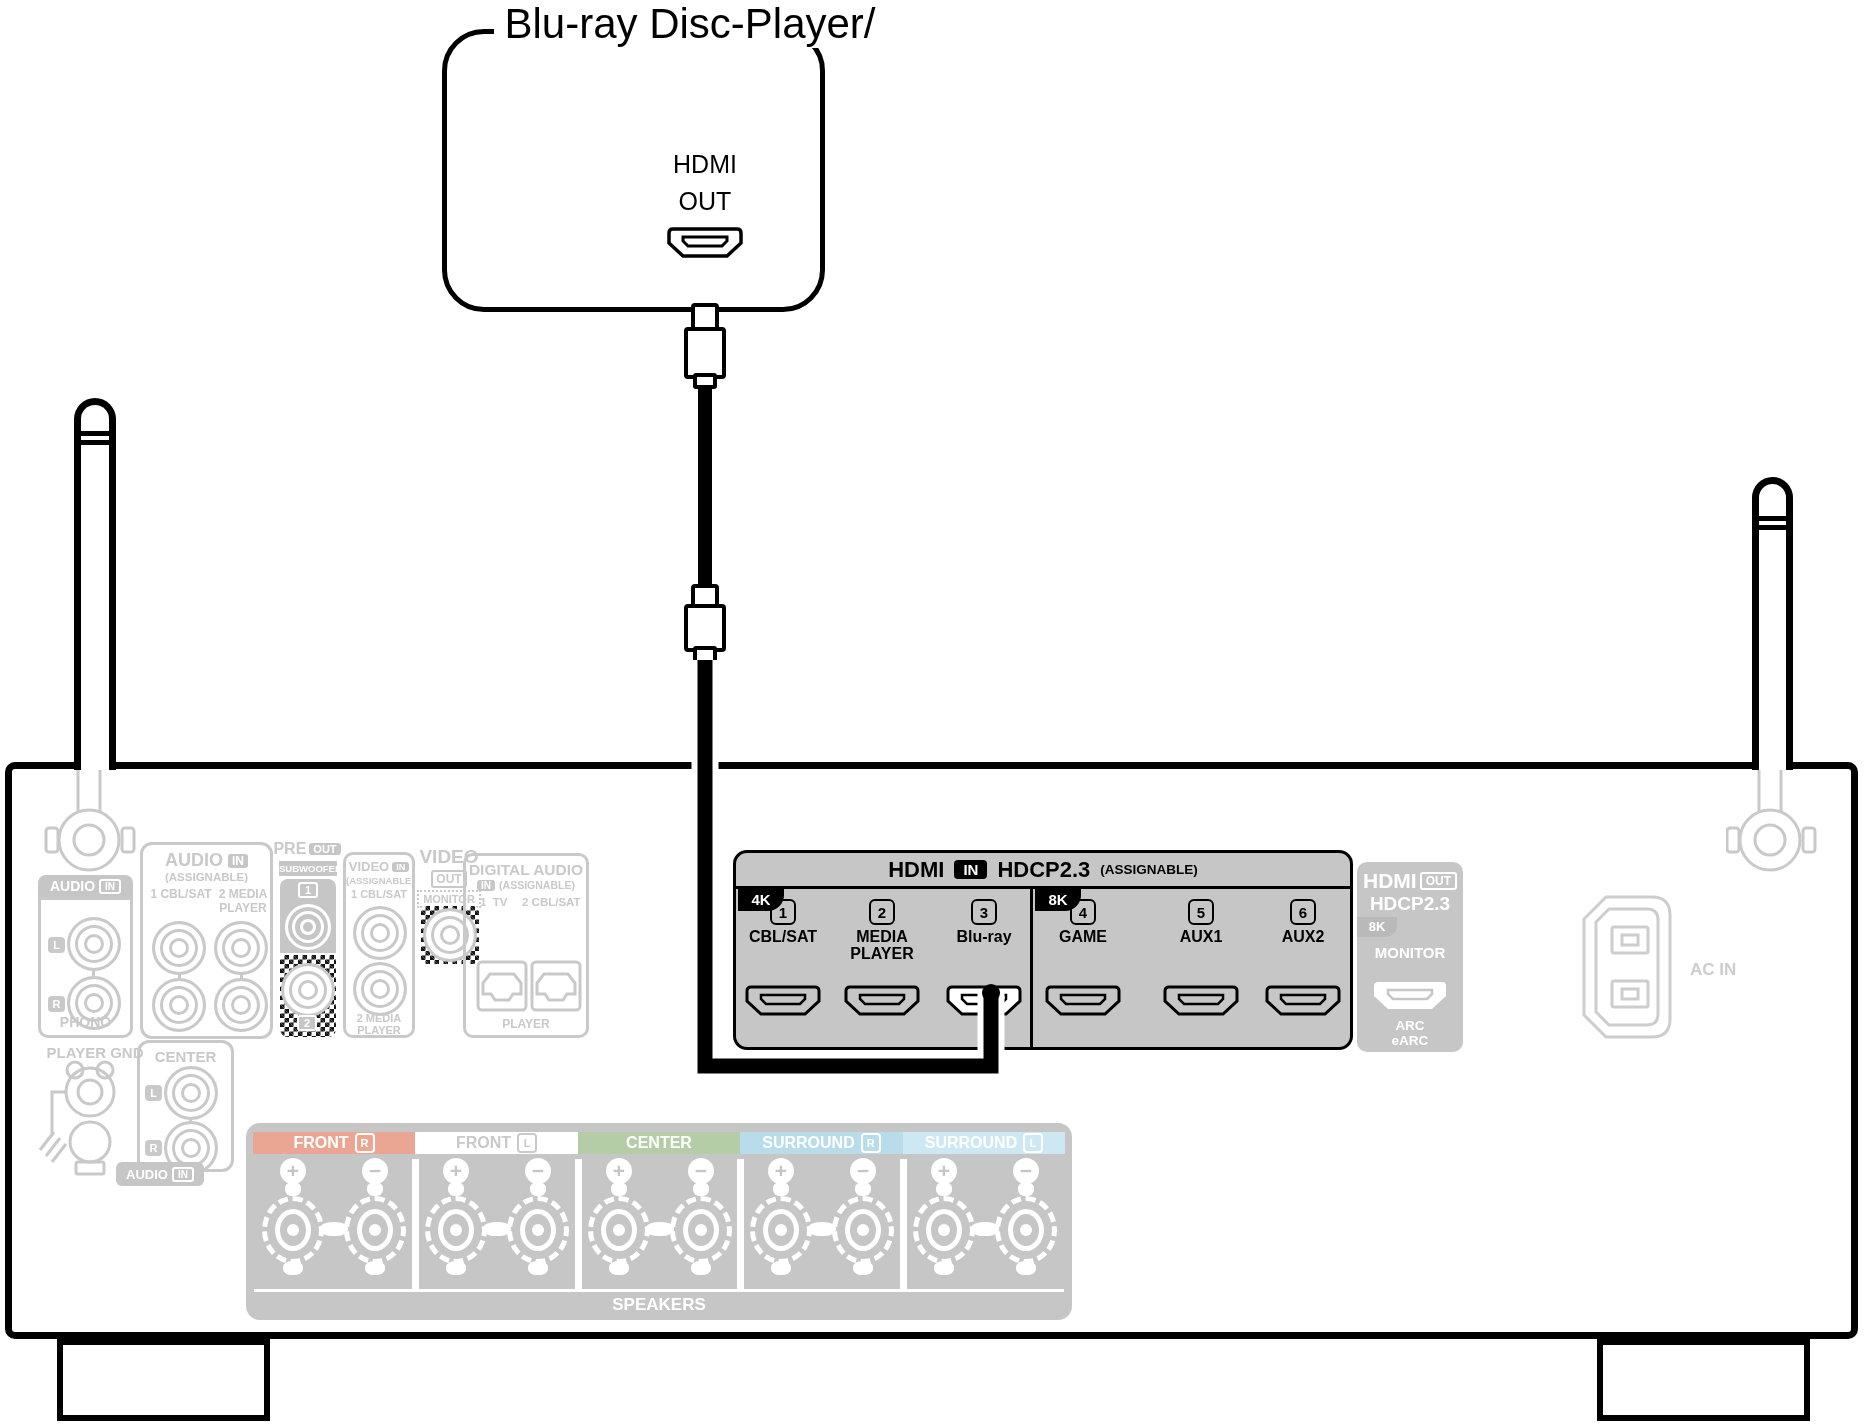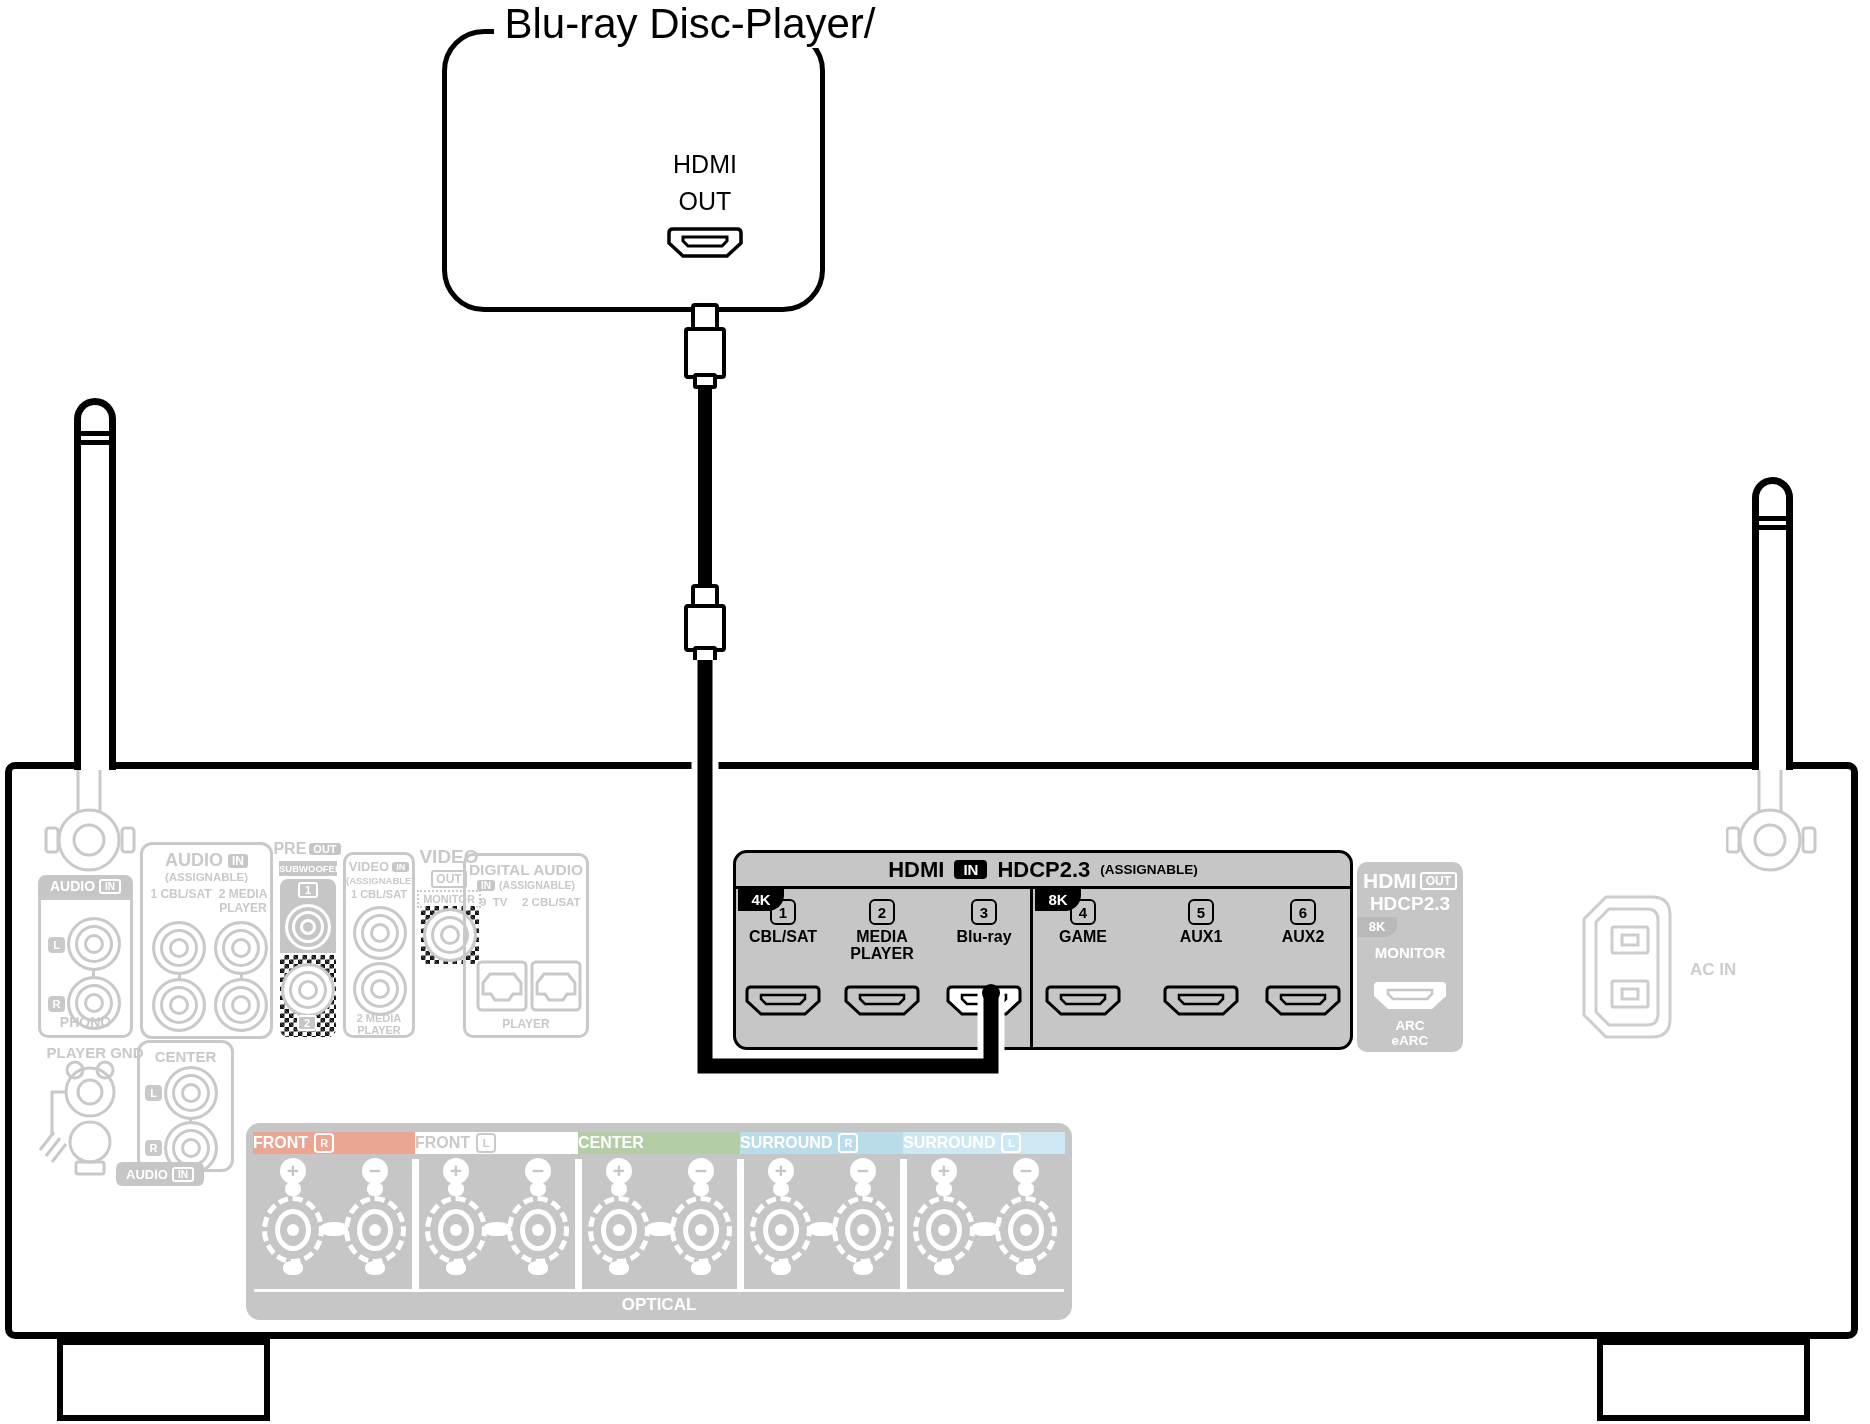--- a/index.html
+++ b/index.html
@@ -67,21 +67,21 @@
   .hp-mono path.o{fill:#fff;stroke:none;}
   .hp-mono path.s{fill:#fff;stroke:#c6c6c6;stroke-width:2.5;}
 
   
   .hdmi-out-block{background:#c6c6c6;border-radius:10px;}
   .k8-light{background:#b9b9b9;color:#fff;font-weight:bold;font-size:13px;width:40px;height:20px;line-height:20px;
         text-align:center;border-radius:0 0 12px 0;}
 
   
   .spk-block{background:#c6c6c6;border-radius:14px;}
-  .ch-label{height:22px;display:flex;align-items:center;font-weight:bold;font-size:16px;}
+  .ch-label{height:22px;display:flex;align-items:center;justify-content:center;font-weight:bold;font-size:16px;}
   .ch-badge{width:16px;height:16px;border:2px solid currentColor;border-radius:4px;font-size:11px;font-weight:bold;
         display:inline-flex;align-items:center;justify-content:center;margin-left:6px;}
   .ch-badge:empty{display:none;}
   .sym{width:26px;height:26px;border-radius:50%;background:#fff;color:#c6c6c6;font-weight:bold;font-size:21px;
         line-height:25px;text-align:center;}
   .bump{background:#fff;border-radius:45%;}
   .post{width:62px;height:68px;border:5px dashed #fff;border-radius:50%;box-sizing:border-box;}
   .post::before{content:"";position:absolute;inset:8px;border:5px solid #fff;border-radius:50%;}
   .post::after{content:"";position:absolute;left:50%;top:50%;width:12px;height:12px;margin:-6px 0 0 -6px;background:#fff;border-radius:50%;}
   .divider{background:#fff;}
@@ -228,21 +228,21 @@
   <div class="abs checker" style="left:421px;top:906px;width:58px;height:58px;border-radius:6px;">
     <div class="abs rca" style="left:2px;top:2px;"></div>
   </div>
 
   <div class="abs gbox" style="left:463px;top:853px;width:126px;height:185px;border-radius:10px;">
     <div class="abs gtxt ctr" style="left:0;top:5px;width:120px;font-size:15.5px;">DIGITAL AUDIO</div>
     <div class="abs" style="left:0;top:23px;width:120px;display:flex;align-items:center;justify-content:center;gap:4px;">
       <span class="badge-fill" style="font-size:10px;">IN</span>
       <span class="gtxt" style="font-size:10.5px;">(ASSIGNABLE)</span>
     </div>
-    <div class="abs gtxt" style="left:14px;top:40px;font-size:11.5px;white-space:pre;">9  TV</div>
+    <div class="abs gtxt" style="left:14px;top:40px;font-size:11.5px;white-space:pre;">1  TV</div>
     <div class="abs gtxt" style="left:56px;top:40px;font-size:11.5px;">2 CBL/SAT</div>
     <svg class="abs" style="left:10px;top:104px;" width="52" height="52" viewBox="0 0 52 52">
       <g stroke="#c9c9c9" stroke-width="3" fill="none">
         <rect x="2" y="2" width="48" height="48" rx="4"></rect>
         <polygon points="14,14 38,14 45,23 45,34 37,34 33,40 19,40 15,34 7,34 7,23"></polygon>
       </g>
     </svg>
     <svg class="abs" style="left:64px;top:104px;" width="52" height="52" viewBox="0 0 52 52">
       <g stroke="#c9c9c9" stroke-width="3" fill="none">
         <rect x="2" y="2" width="48" height="48" rx="4"></rect>
@@ -415,21 +415,21 @@
     <div class="abs sym" style="left:767px;top:35px;">−</div>
     <div class="abs bump" style="left:690px;top:59px;width:16px;height:14px;"></div>
       <div class="abs bump" style="left:772px;top:59px;width:16px;height:14px;"></div>
     <div class="abs bump" style="left:725px;top:99px;width:28px;height:14px;"></div>
     <div class="abs post" style="left:667px;top:73px;"></div>
     <div class="abs post" style="left:749px;top:73px;"></div>
     <div class="abs bump" style="left:688px;top:138px;width:20px;height:14px;"></div>
       <div class="abs bump" style="left:770px;top:138px;width:20px;height:14px;"></div>
 
     <div class="abs" style="left:8px;top:166px;width:810px;height:3px;background:#fff;"></div>
-    <div class="abs wtxt ctr" style="left:0;top:172px;width:826px;font-size:17px;">OPTICAL</div>
+    <div class="abs wtxt ctr" style="left:0;top:172px;width:826px;font-size:17px;">SPEAKERS</div>
   </div>
 
   <svg class="abs" style="left:0;top:0;" width="1870" height="1424" viewBox="0 0 1870 1424">
 
     <line x1="705" y1="384" x2="705" y2="592" stroke="#000" stroke-width="14"></line>
 
     <g fill="#fff" stroke="#000" stroke-width="4">
       <rect x="693" y="305" width="24" height="26" rx="2"></rect>
       <rect x="686" y="329" width="38" height="48" rx="2"></rect>
       <rect x="695" y="375" width="20" height="12" rx="1"></rect>

